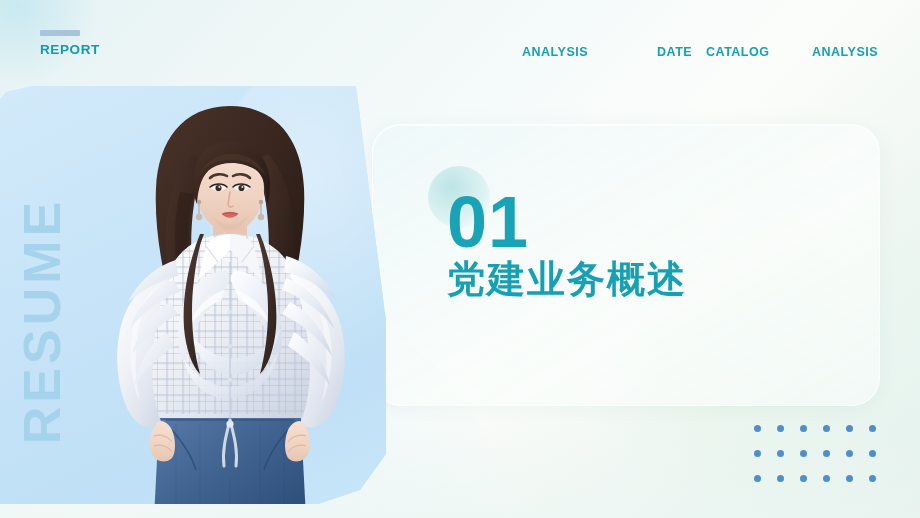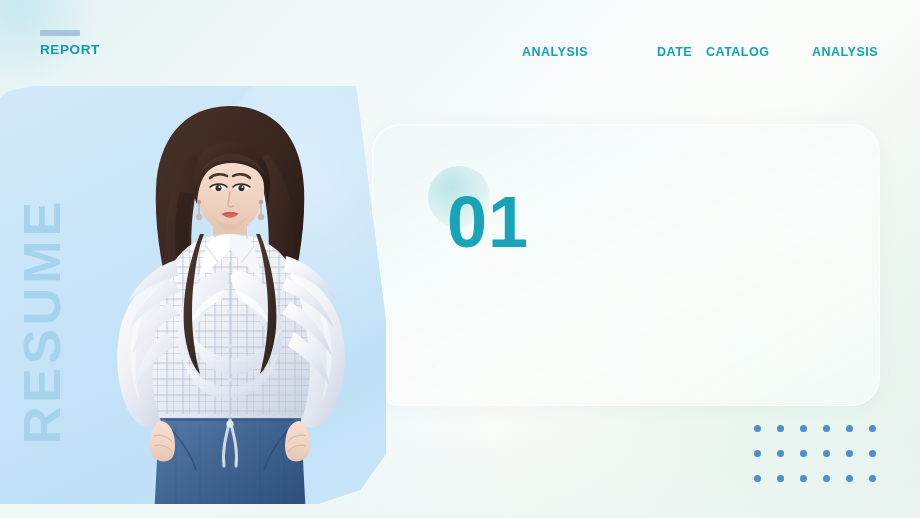--- a/index.html
+++ b/index.html
@@ -197,20 +197,21 @@
     </nav>
 
   </div>
 
   <div class="content-card"></div>
 
   <div class="accent-circle"></div>
 
   <div class="section-number">01</div>
 
+  <div class="section-title">党建业务概述</div>
 
   <div class="photo-panel">
     <div class="photo-panel-inner"></div>
     <div class="panel-sheen"></div>
 
     <svg class="person" viewBox="0 0 300 434">
       <defs>
         <linearGradient id="hairG" x1="0" y1="0" x2="1" y2="1">
           <stop offset="0%" stop-color="#4a3328"></stop>
           <stop offset="45%" stop-color="#3a2720"></stop>

